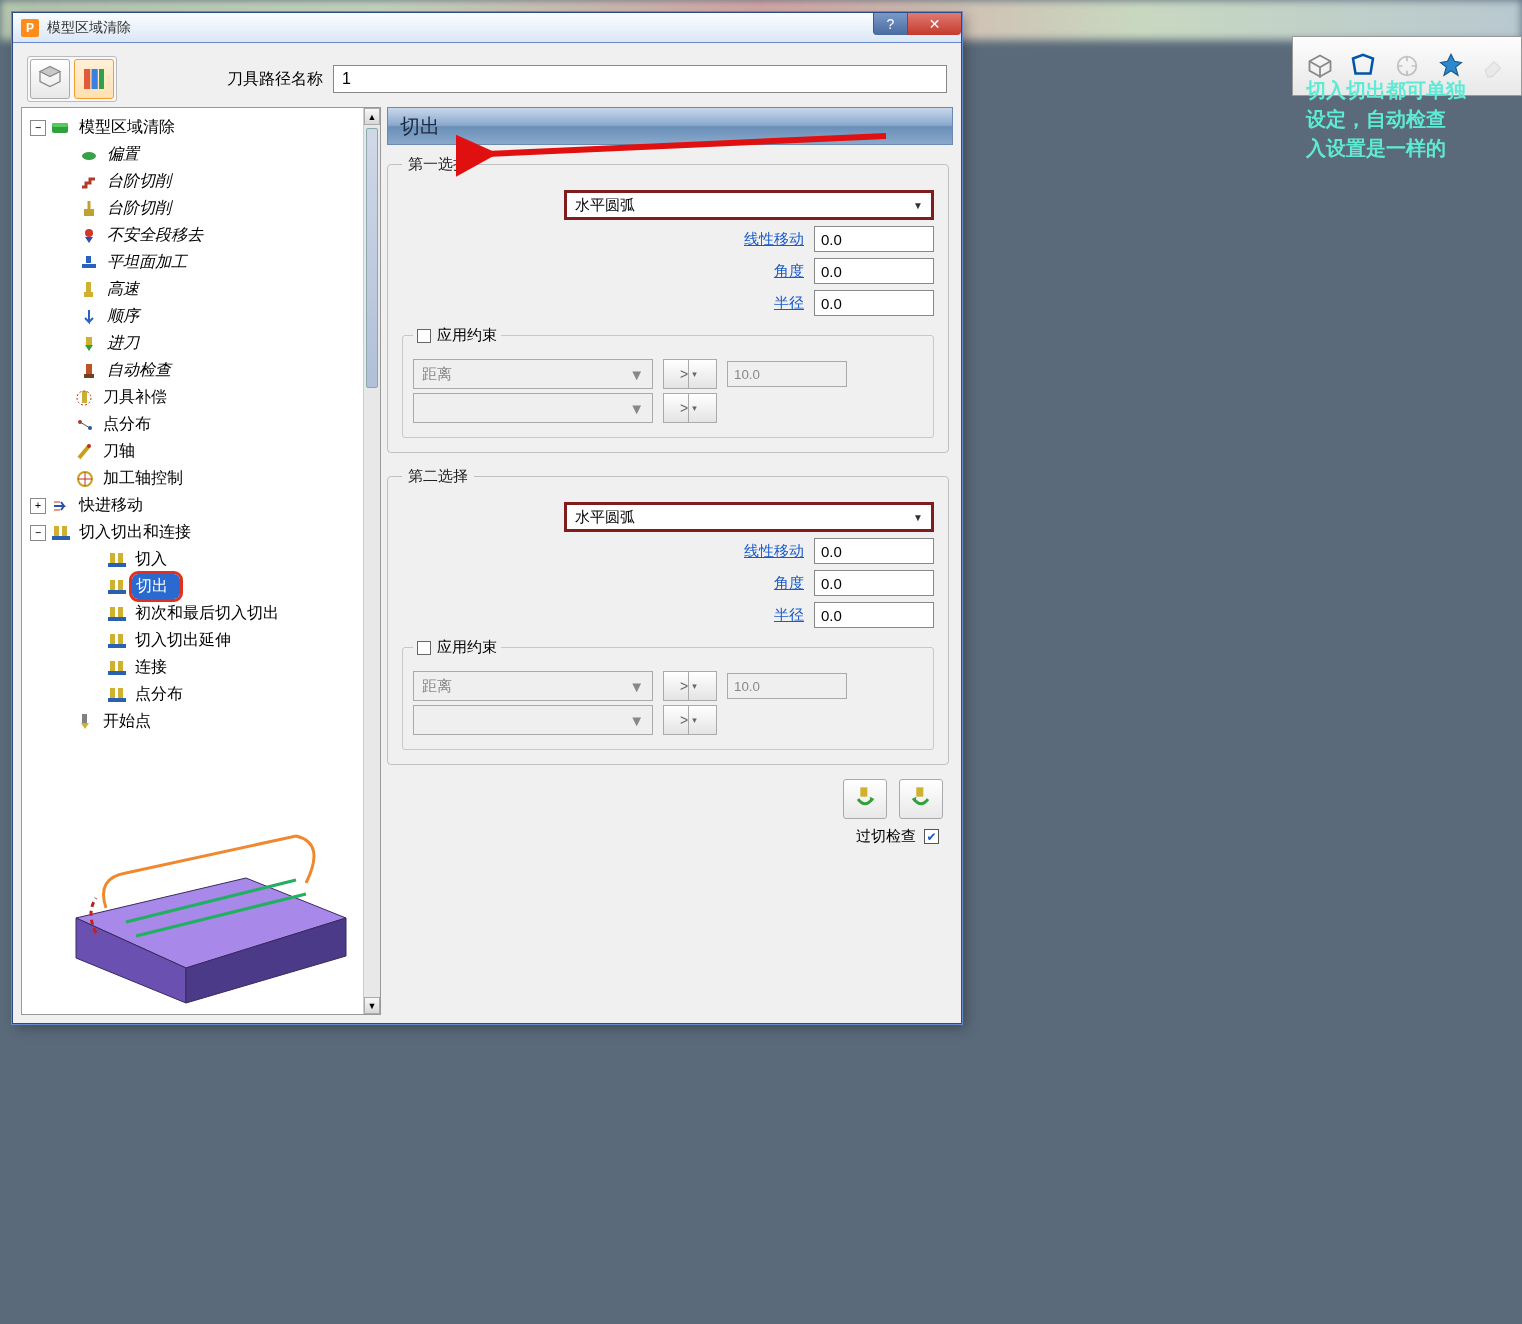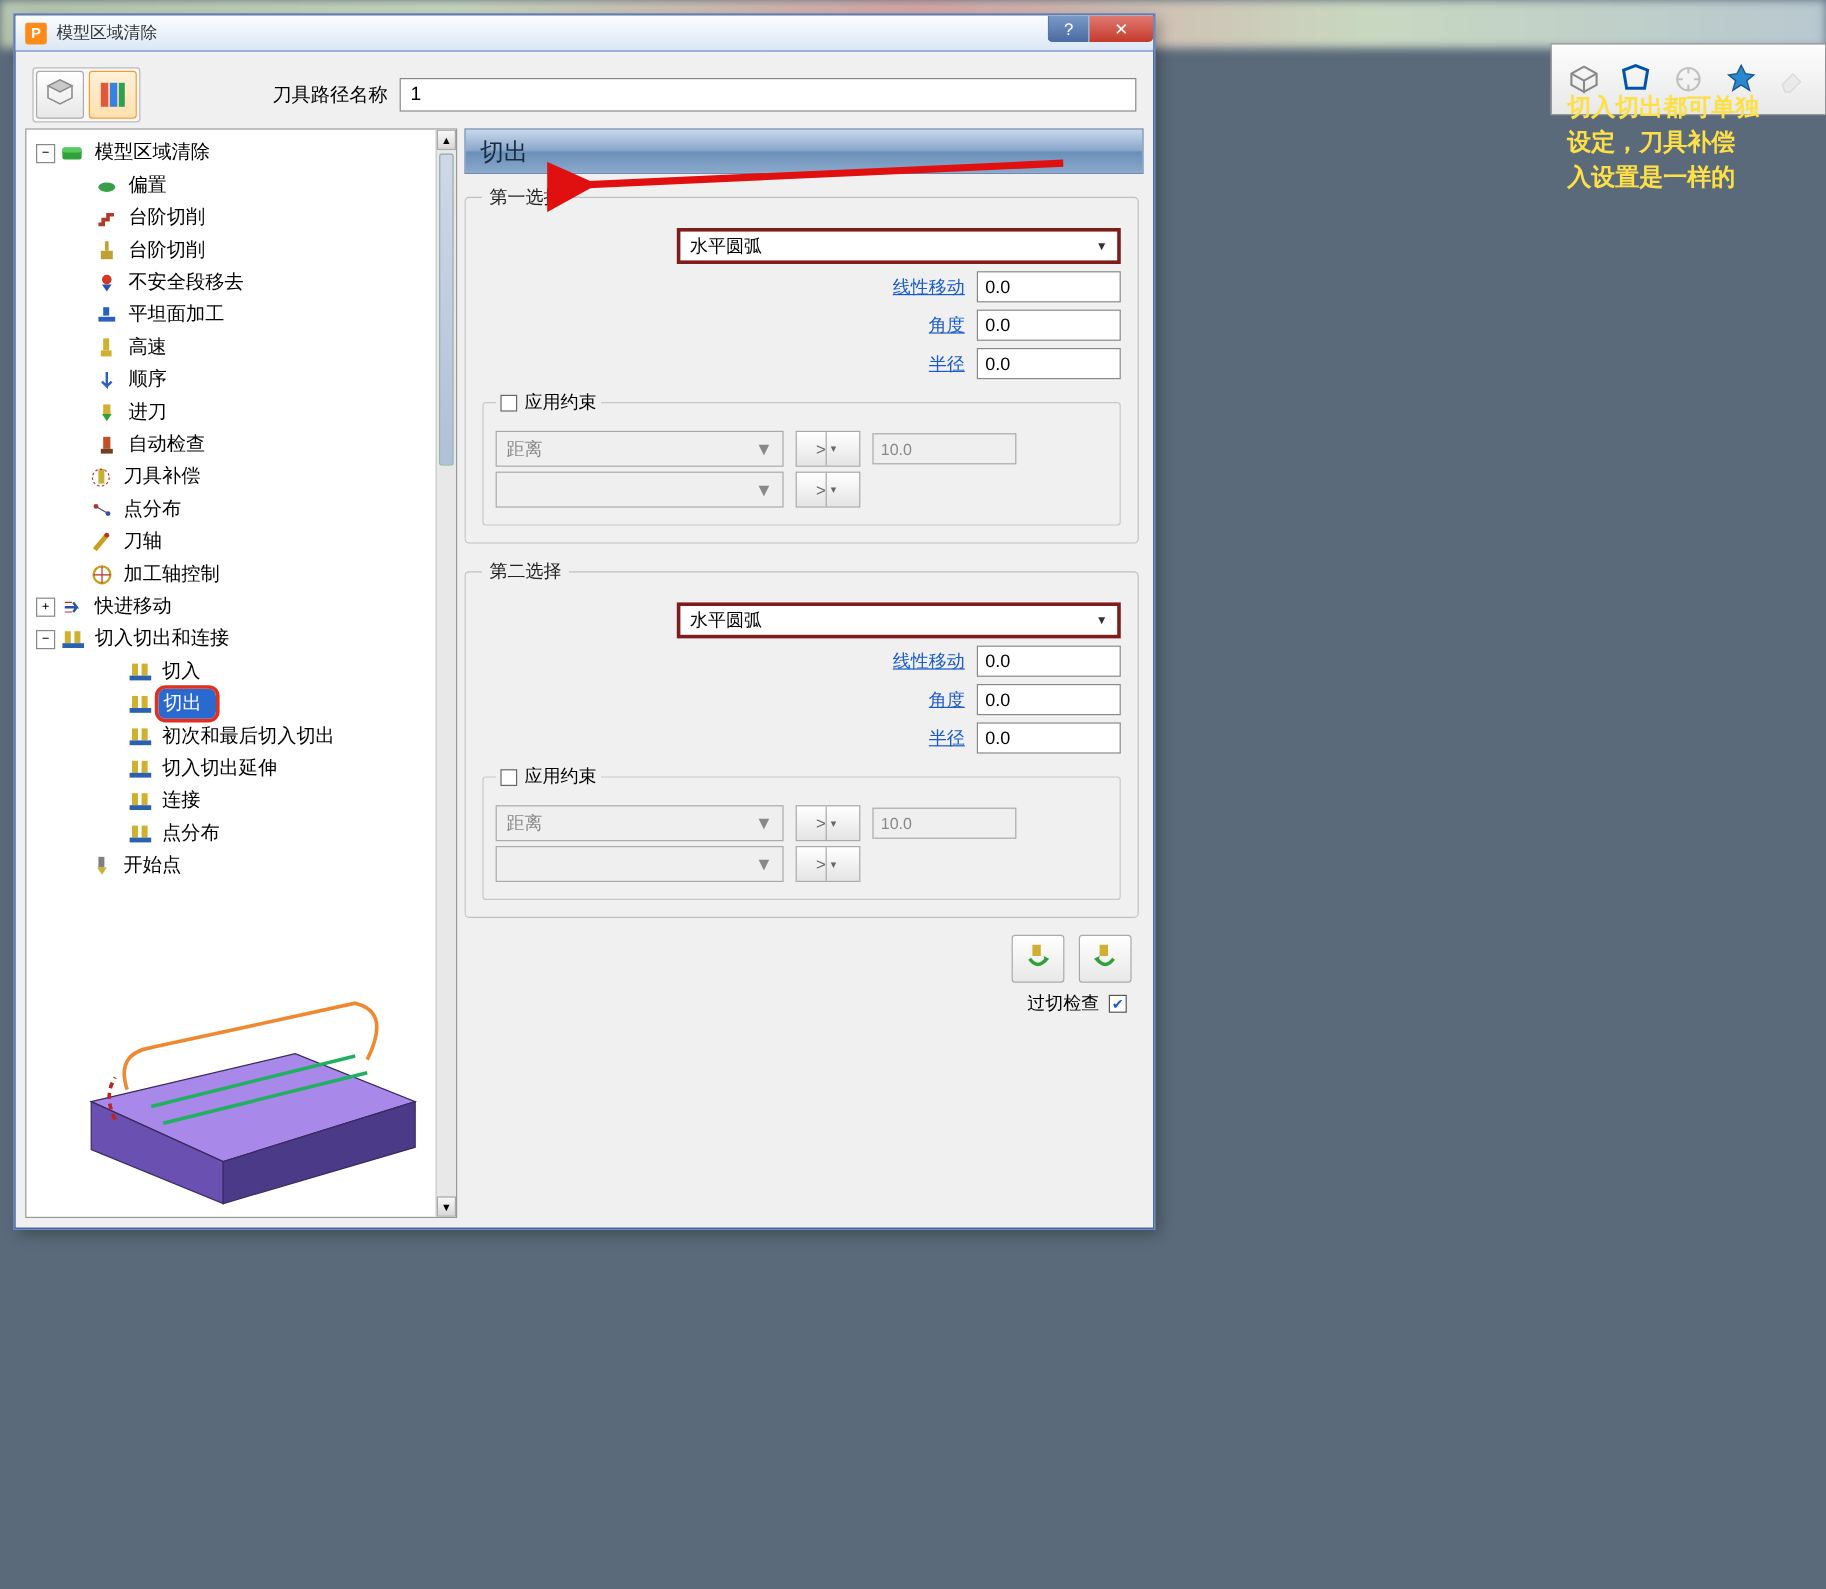--- a/index.html
+++ b/index.html
@@ -87,21 +87,21 @@
   position:relative; overflow:hidden;
 }
 .tree { padding:6px 2px; font-size:16px; height:640px; overflow-y:auto;}
 .tnode { display:flex; align-items:center; height:27px; padding-left:4px; white-space:nowrap; }
 .tnode .exp { width:16px; height:16px; border:1px solid #888; background:#fff; display:inline-flex; align-items:center; justify-content:center; font-size:10px; margin-right:4px; line-height:1; font-family:monospace;}
 .tnode .noexp { width:20px; display:inline-block;}
 .tnode .ico { width:22px; height:20px; display:inline-flex; align-items:center; justify-content:center; margin-right:4px;}
 .tnode .lbl { padding:1px 3px;}
 .tnode.sel .lbl { background:#2a6ad0; color:#fff;}
 .tnode.highlight .lbl { outline:3px solid #e03020; border-radius:6px; padding:2px 12px 2px 4px;}
-.l0{padding-left:6px;} .l1{padding-left:34px;} .l2{padding-left:62px;font-family:Liberation Serif, serif;}
+.l0{padding-left:6px;} .l1{padding-left:34px;font-style:italic;} .l2{padding-left:62px;font-family:Liberation Serif, serif;}
 .tree-scrollbar { position:absolute; right:0; top:0; bottom:0; width:17px; background:#e8e8e8; border-left:1px solid #ccc;}
 .tree-scrollbar .thumb { position:absolute; top:20px; left:2px; right:2px; height:260px; background:linear-gradient(#d0d8e8,#b0c0d8); border:1px solid #8aa; border-radius:2px;}
 .tree-scrollbar .arr { position:absolute; left:0; right:0; height:17px; background:linear-gradient(#f8f8f8,#d8d8d8); border:1px solid #aaa; display:flex;align-items:center;justify-content:center; font-size:9px;}
 .tree-scrollbar .arr.up{top:0;} .tree-scrollbar .arr.dn{bottom:0;}
 
 .preview3d {
   position:absolute; left:24px; bottom:6px; width:330px; height:220px;
 }
 
 .rightpane { flex:1; display:flex; flex-direction:column; gap:10px; }
@@ -150,21 +150,21 @@
 .dlg-buttons {
   height:46px; display:flex; align-items:center; justify-content:center; gap:18px;
   border-top:1px solid transparent; padding-top:6px;
 }
 .dbtn { min-width:90px; height:30px; border:1px solid #888; border-radius:3px;
   background:linear-gradient(#fff,#dedede); font-size:15px; cursor:pointer;}
 .dbtn.primary{ border:1px solid #3a7acc; box-shadow:0 0 0 1px #8ab8f0 inset;}
 
 .annotation {
   position:absolute; top:76px; right:6px; width:210px;
-  color:#fde047; font-size:20px; font-weight:700; line-height:1.45;
+  color:#5eead4; font-size:20px; font-weight:700; line-height:1.45;
   text-align:left;
 }
 .arrow-svg {
   position:absolute; top:130px; left:456px; width:440px; height:60px; pointer-events:none;
 }
 </style>
 </head>
 <body>
 
 <div class="bg-blur"></div>
@@ -608,15 +608,15 @@
   <defs>
       <marker id="ah" markerWidth="12" markerHeight="10" refX="2" refY="5" orient="auto">
         <path d="M10 0L0 5L10 10z" fill="#e01010"></path>
       </marker>
     </defs>
   <line x1="430" y1="6" x2="30" y2="24" stroke="#e01010" stroke-width="6" marker-end="url(#ah)"></line>
 </svg>
 
 <div class="annotation">
   <div>切入切出都可单独</div>
-  <div>设定，刀具补偿</div>
+  <div>设定，自动检查</div>
   <div>入设置是一样的</div>
 </div>
 
 </body></html>

